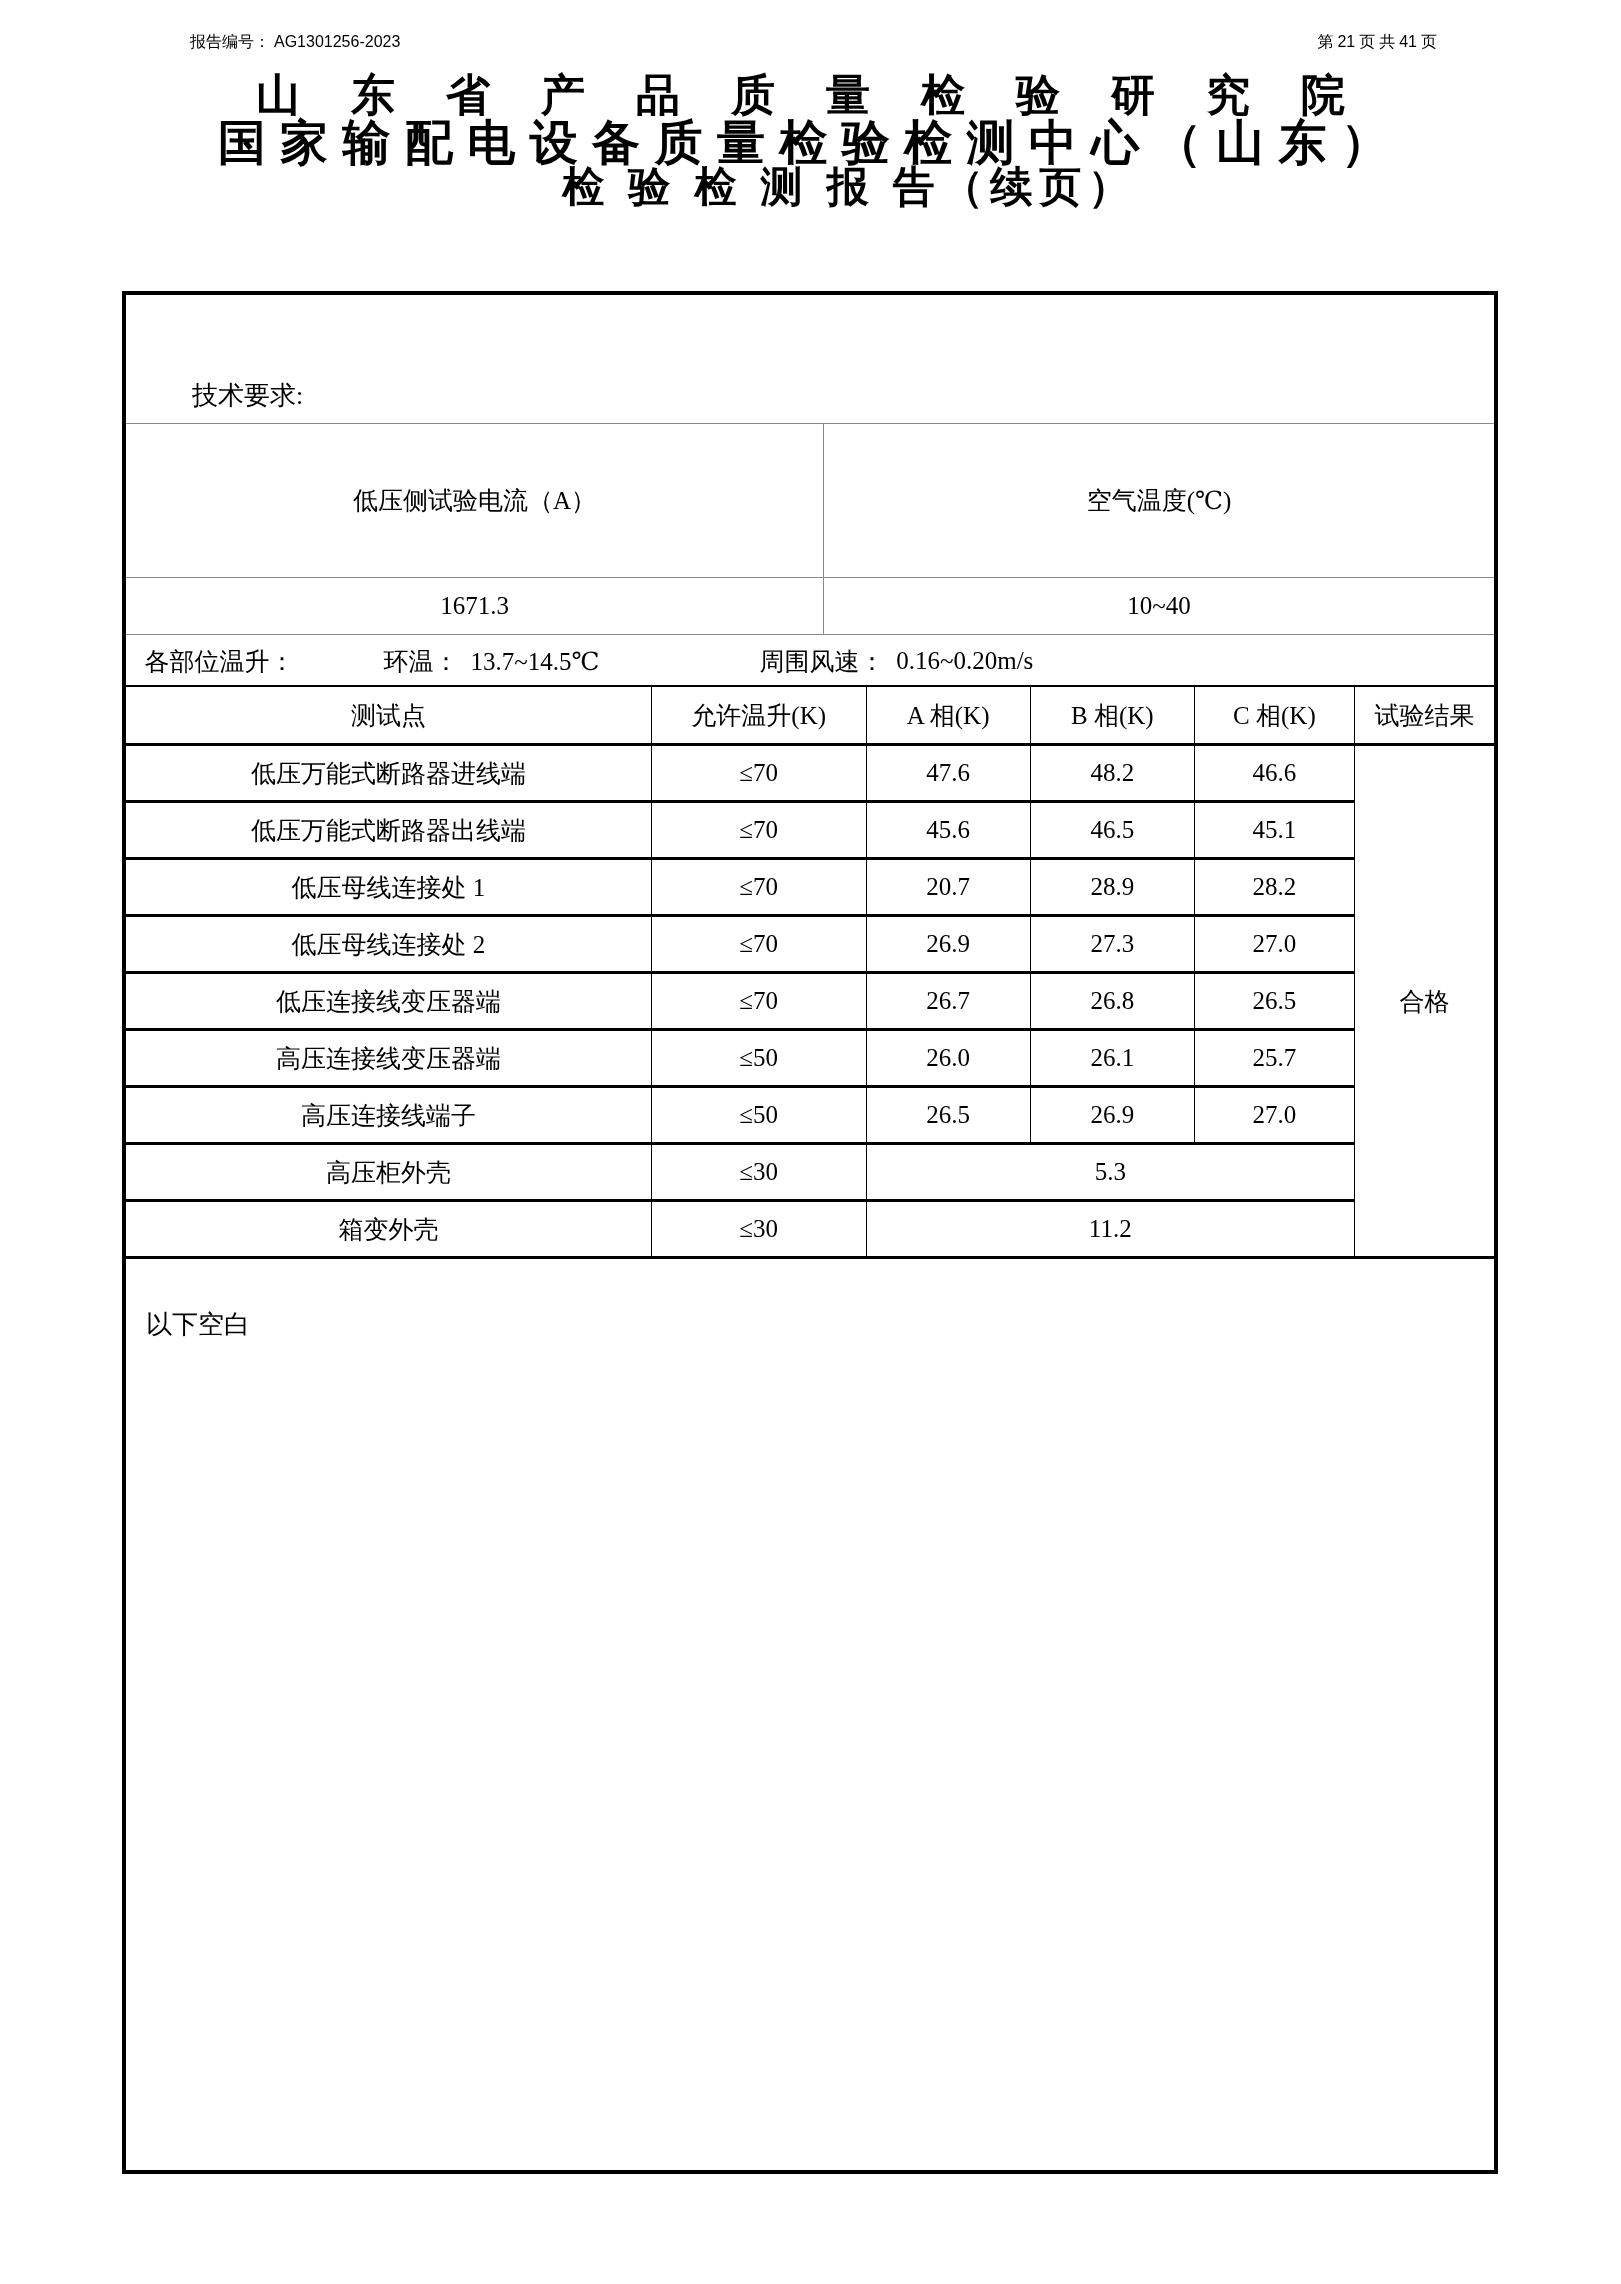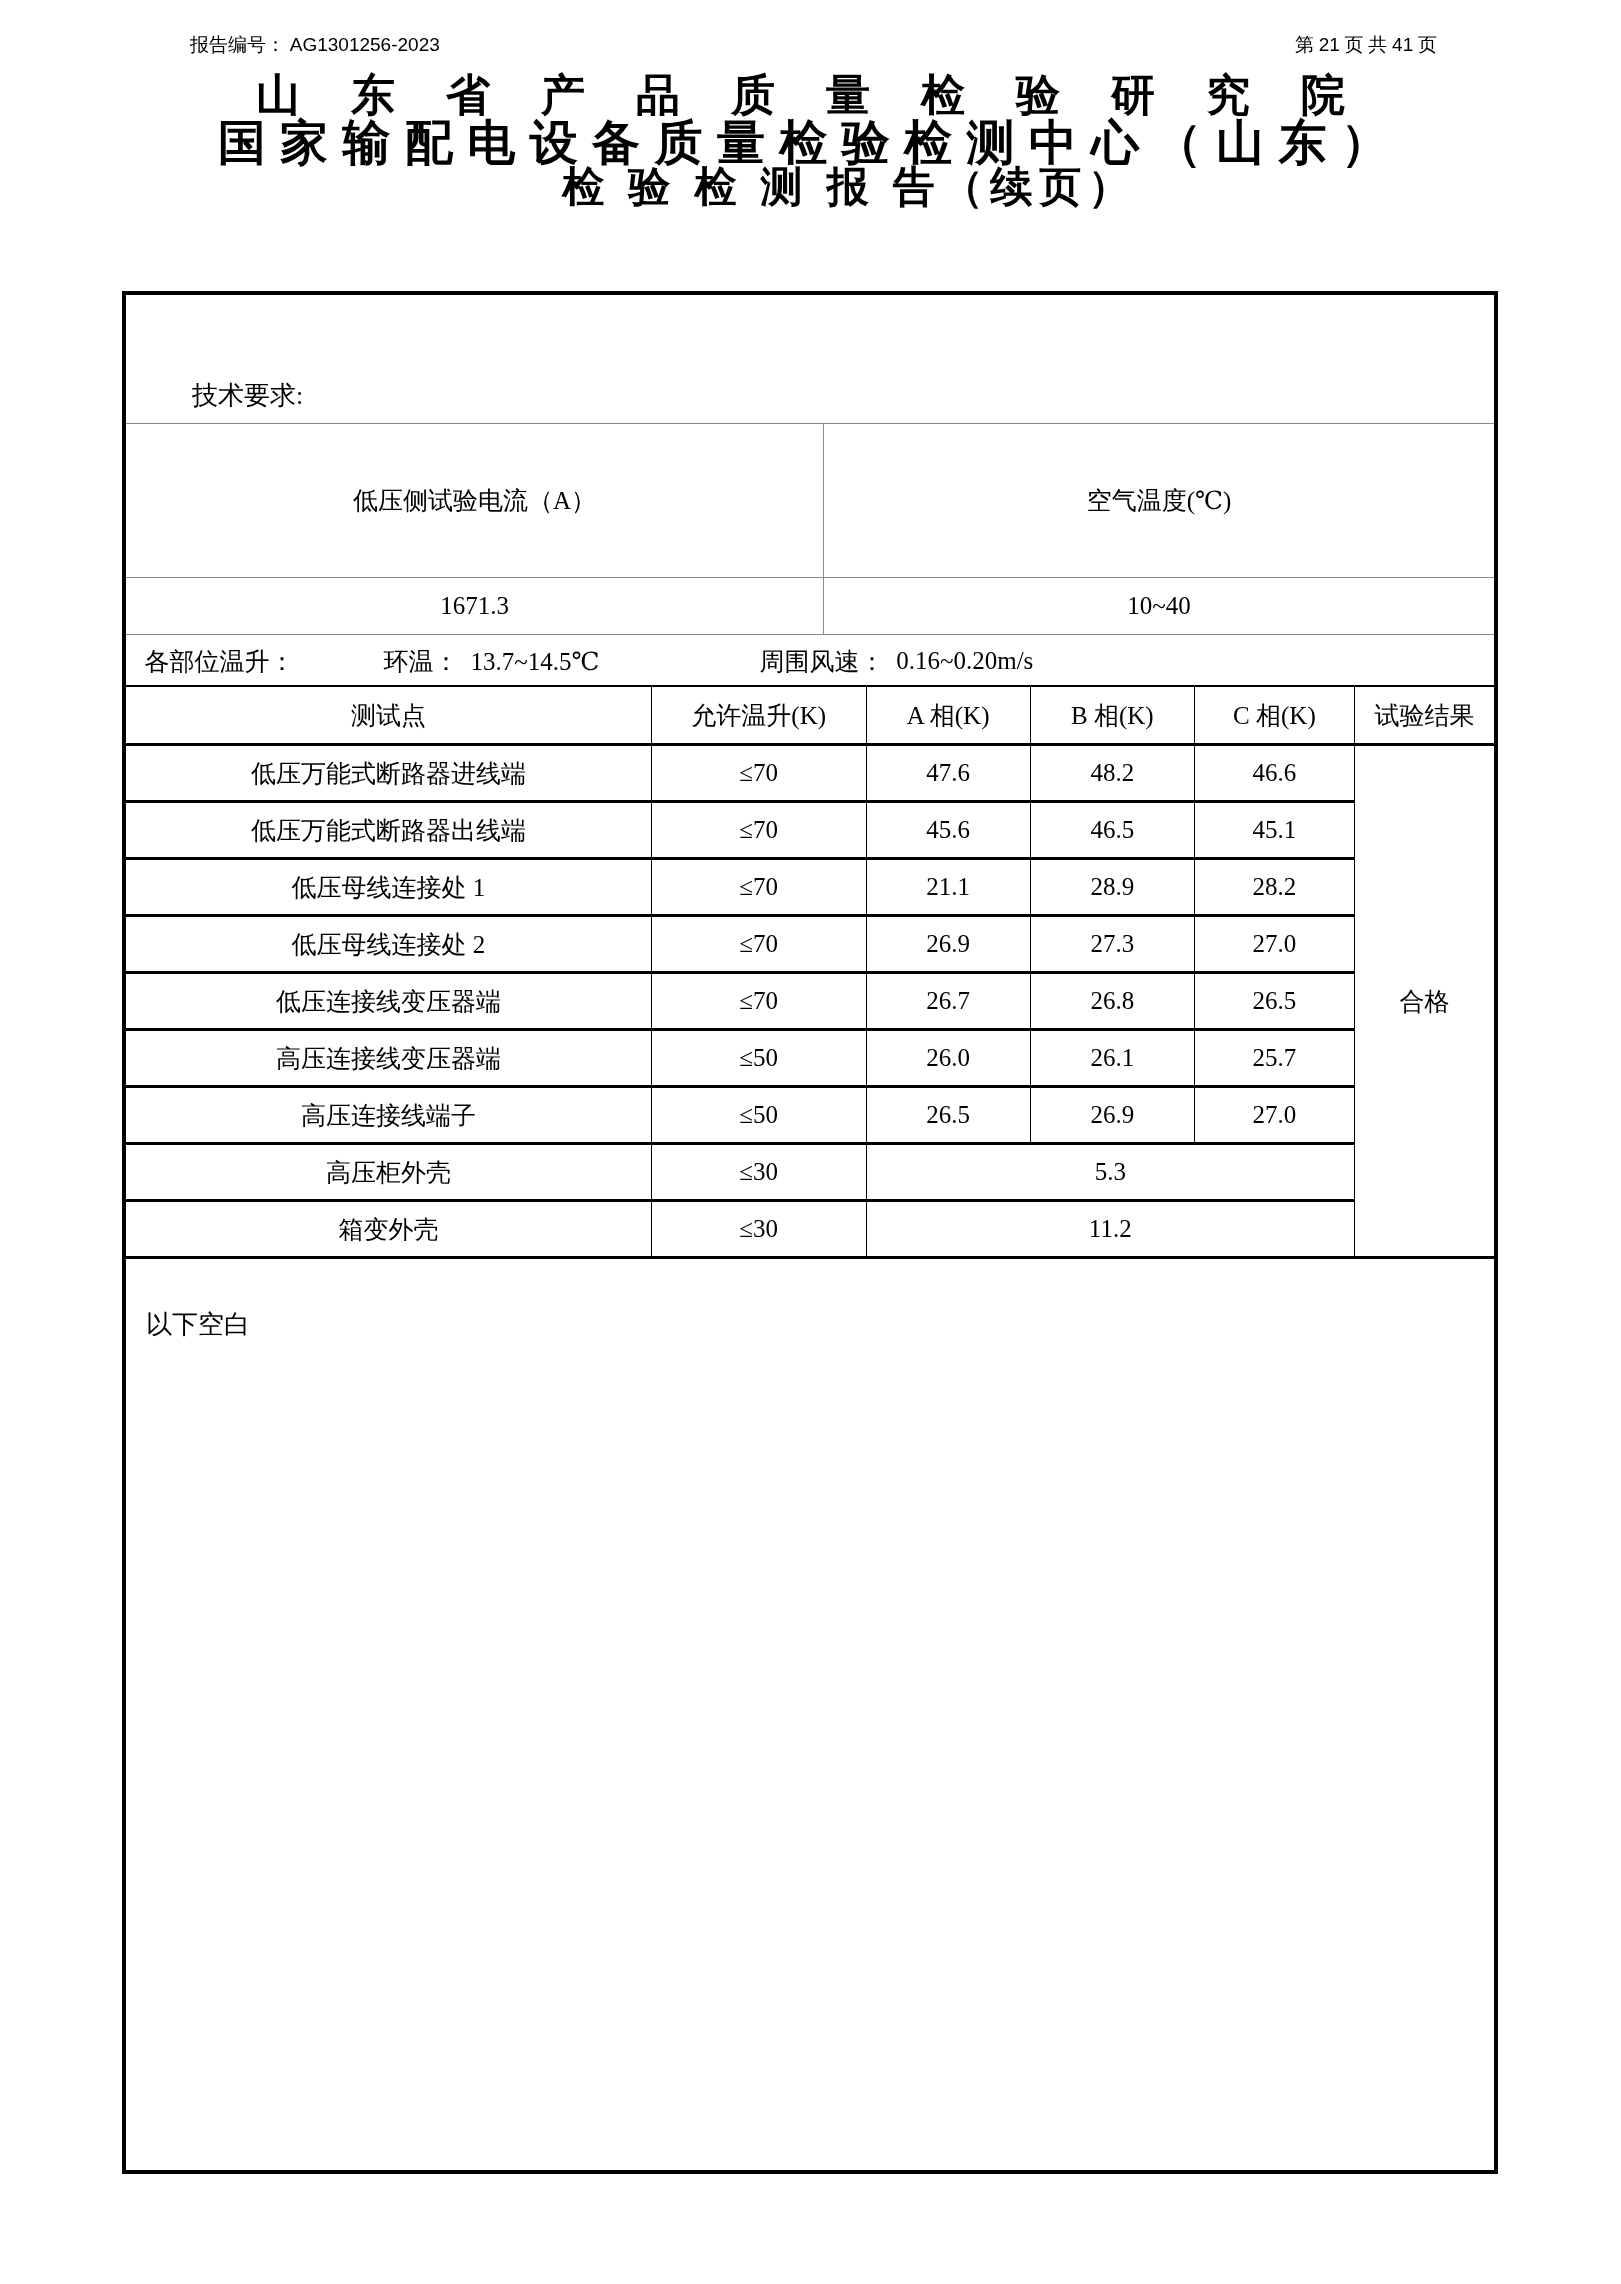--- a/index.html
+++ b/index.html
@@ -4,21 +4,21 @@
 <style>
   html,body { margin:0; padding:0; background:#fff; }
   .page {
     position:relative; width:1621px; height:2284px; background:#ffffff;
     font-family:"Liberation Serif","DejaVu Serif",serif; color:#000;
   }
   .sans { font-family:"Liberation Sans","DejaVu Sans",sans-serif; }
 
   .hdr {
     position:absolute; top:32px; left:190px; right:184px;
-    display:flex; justify-content:space-between; font-size:19px;
+    display:flex; justify-content:space-between; font-size:16px;
   }
   .title { position:absolute; width:100%; text-align:center; font-weight:bold; white-space:nowrap; }
   .t1 { top:66px;  font-size:44px; letter-spacing:20px; }
   .t2 { top:111px; font-size:48px; letter-spacing:14.4px; }
   .t3 { top:159px; font-size:42px; letter-spacing:6.8px;margin-left:39px;  }
 
   .box {
     position:absolute; left:122px; top:291px; width:1368px; height:1875px;
     border:4.2px solid #000; box-sizing:content-box;
   }
@@ -140,21 +140,21 @@
       <tr class="data">
         <td>低压万能式断路器出线端</td>
         <td>≤70</td>
         <td>45.6</td>
         <td>46.5</td>
         <td>45.1</td>
       </tr>
       <tr class="data">
         <td>低压母线连接处 1</td>
         <td>≤70</td>
-        <td>21.1</td>
+        <td>20.7</td>
         <td>28.9</td>
         <td>28.2</td>
       </tr>
       <tr class="data">
         <td>低压母线连接处 2</td>
         <td>≤70</td>
         <td>26.9</td>
         <td>27.3</td>
         <td>27.0</td>
       </tr>

